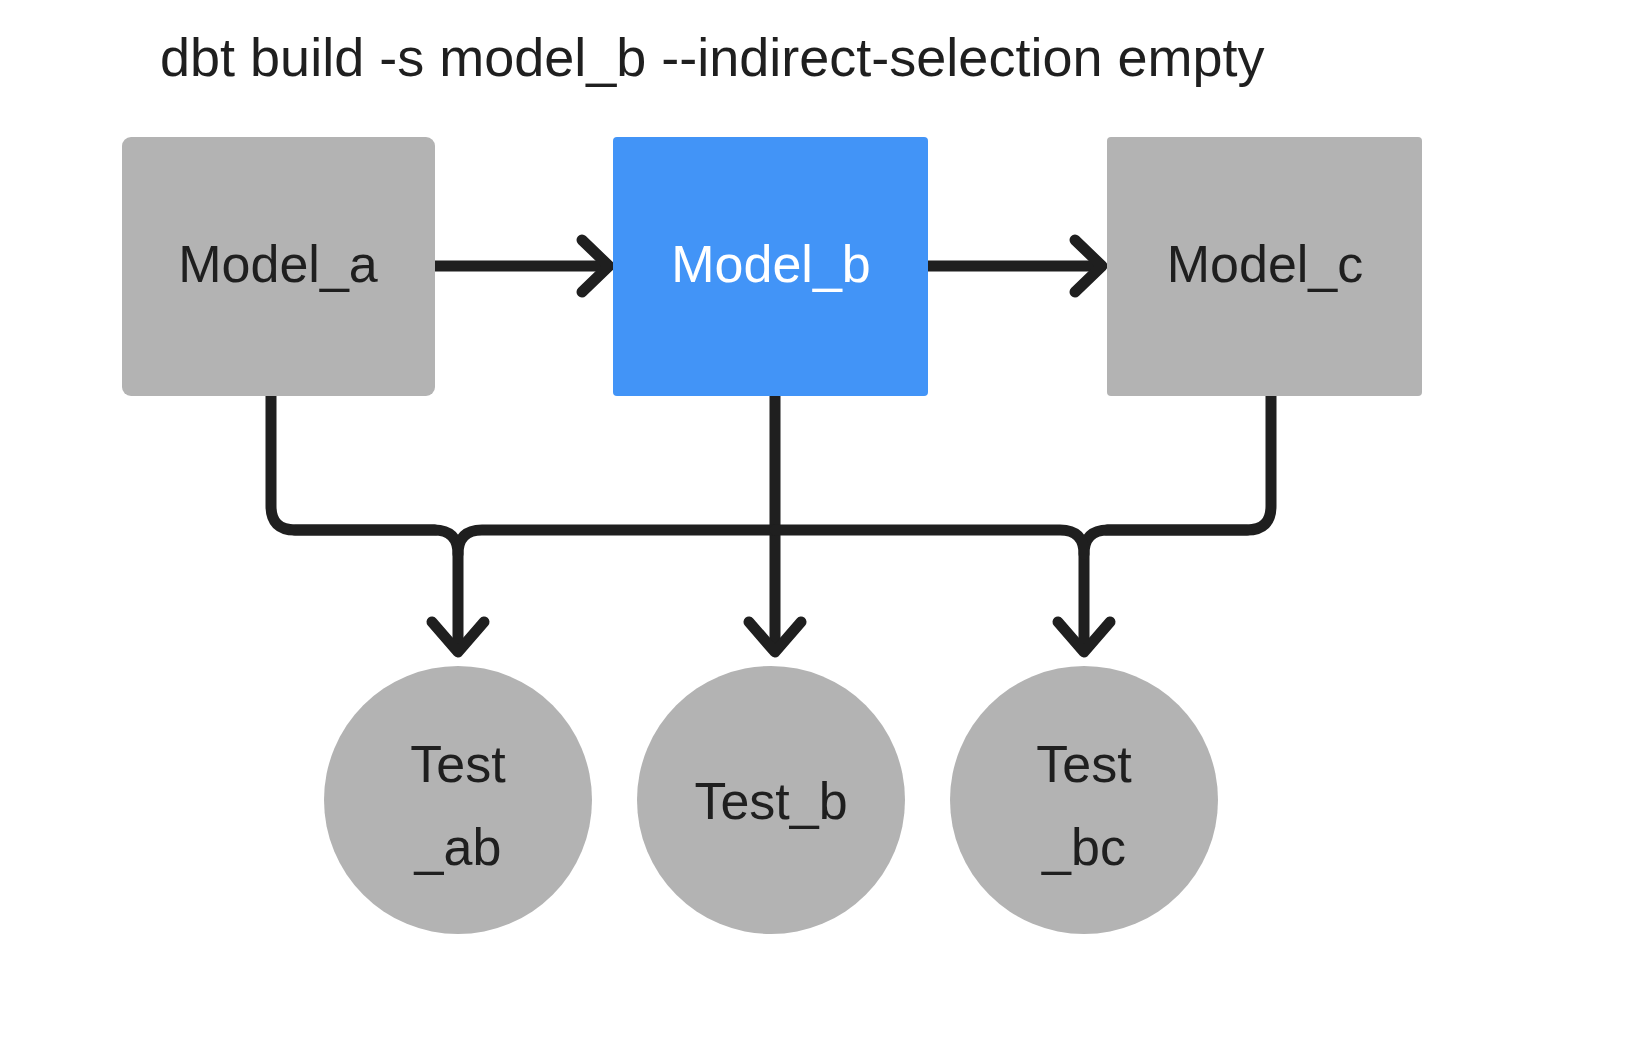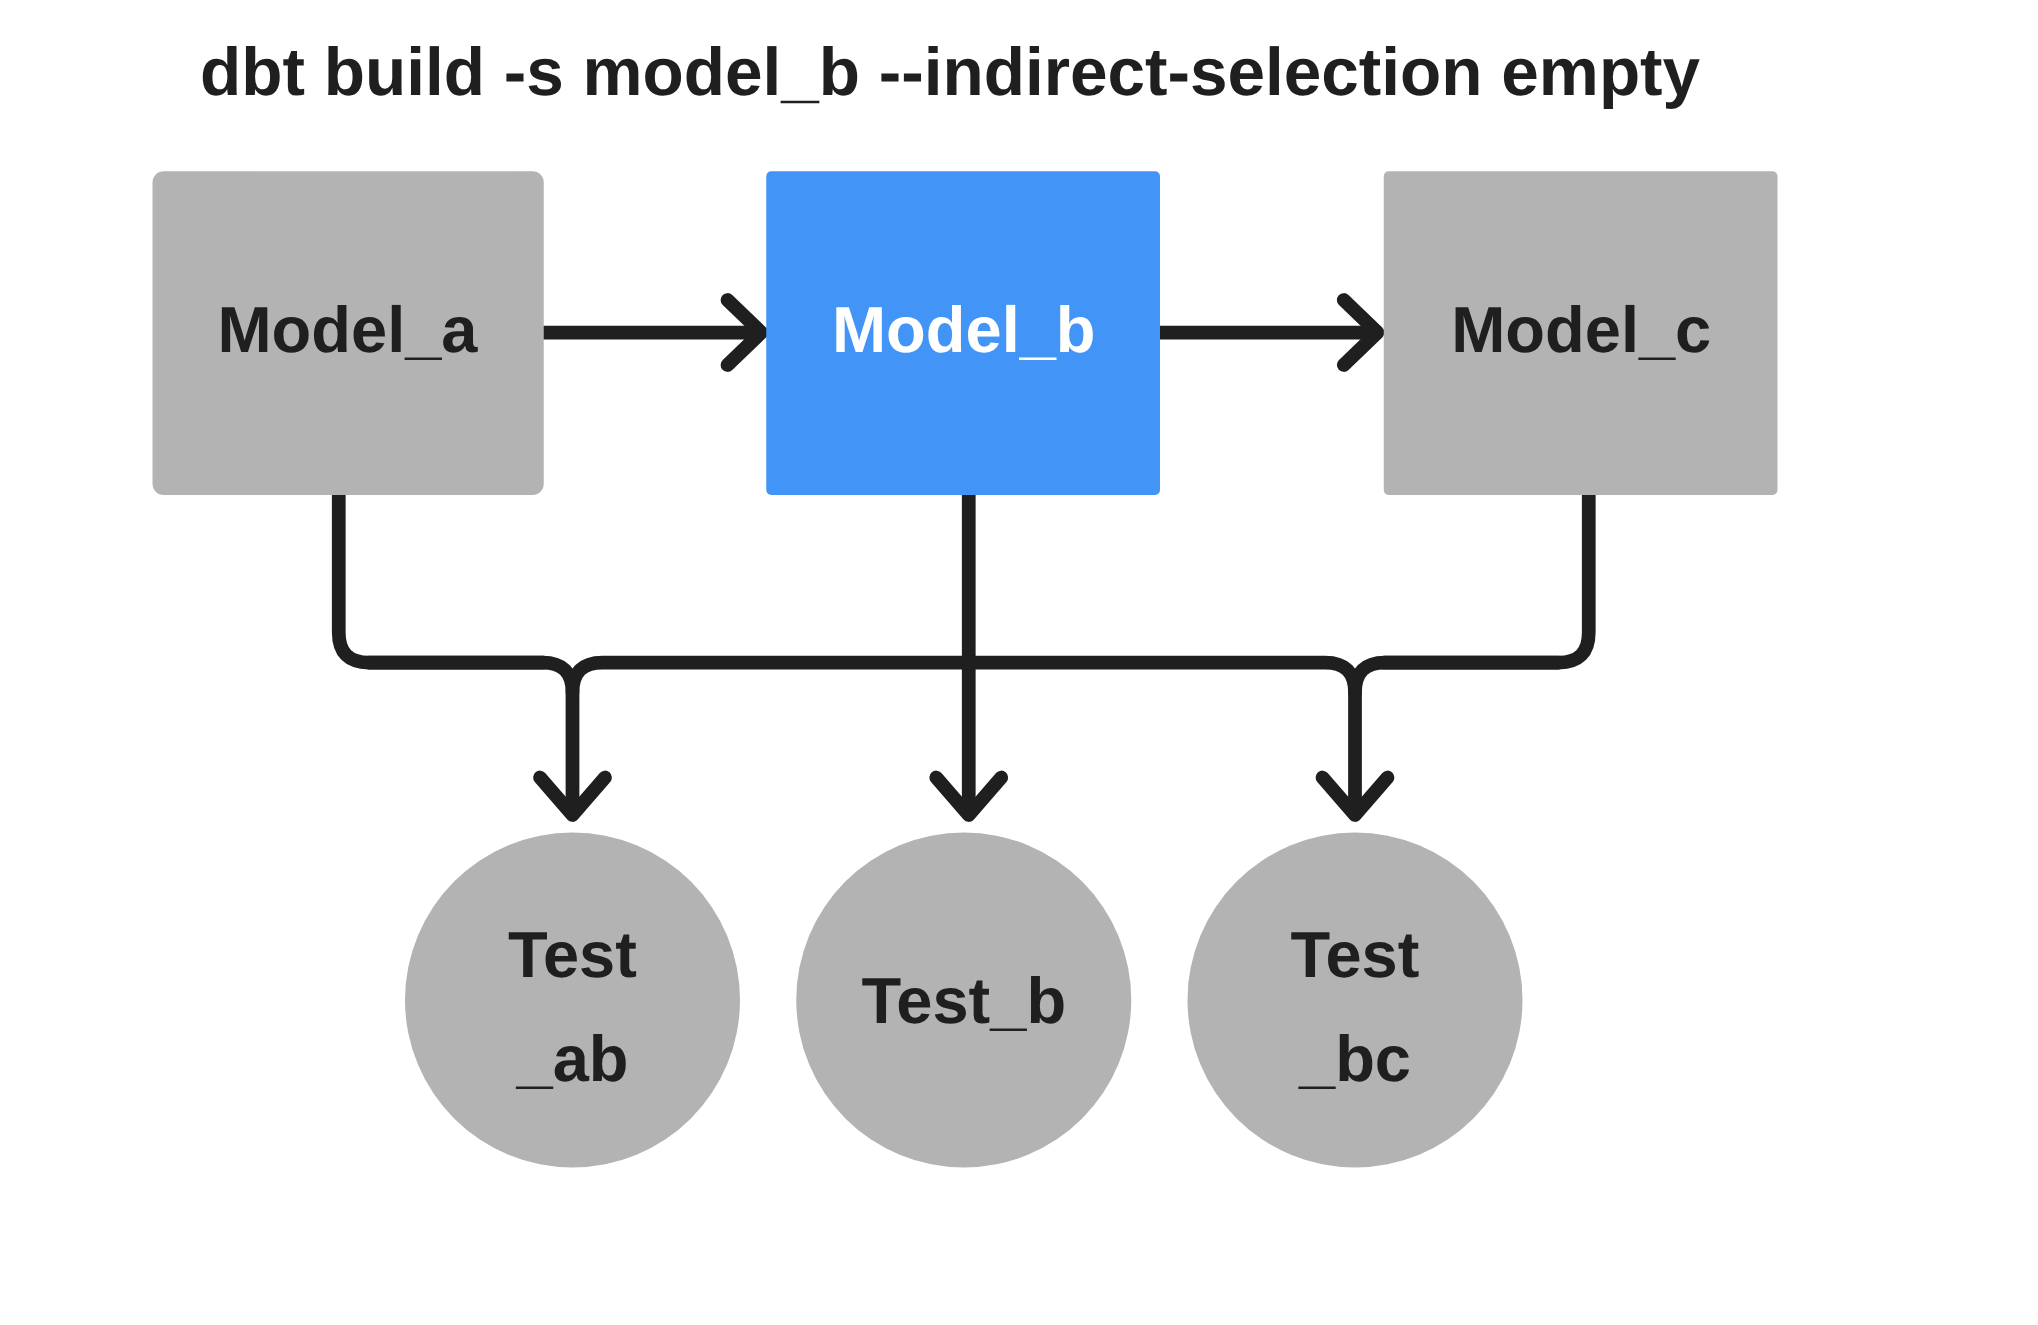--- a/index.html
+++ b/index.html
@@ -11,21 +11,20 @@
     width: 1630px;
     height: 1060px;
     font-family: "Liberation Sans", sans-serif;
     overflow: hidden;
   }
   #diagram-root {
     position: relative;
     width: 1630px;
     height: 1060px;
     background: #ffffff;
-    font-weight: bold;
   }
   svg#dbt-dag {
     display: block;
     width: 1630px;
     height: 1060px;
   }
   .node-label {
     font-family: "Liberation Sans", sans-serif;
     font-size: 52px;
     fill: #1f1f1f;

